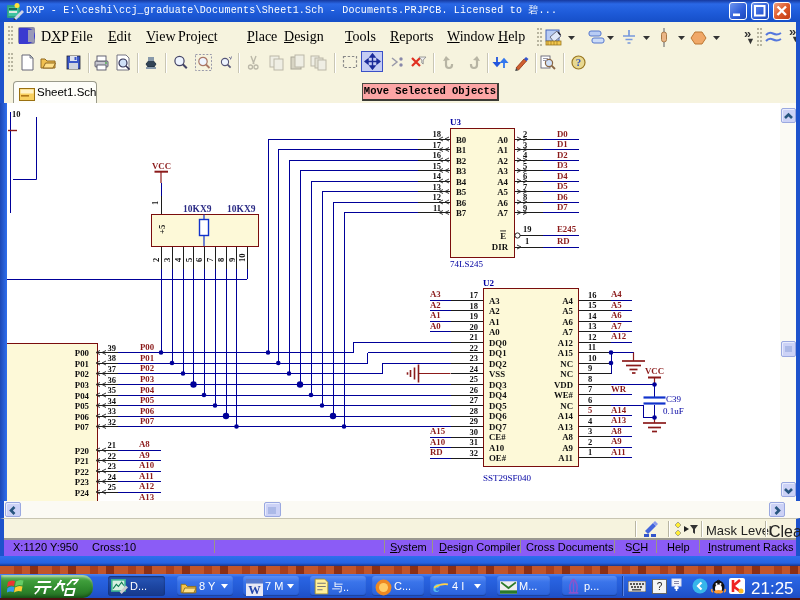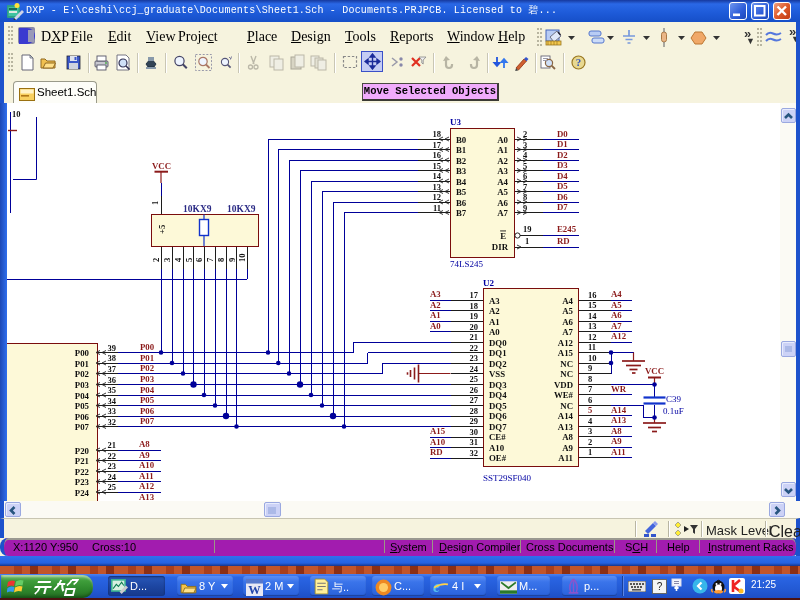--- a/index.html
+++ b/index.html
@@ -11,28 +11,28 @@
 #btnmin{left:729px;background:linear-gradient(135deg,#6f96ef 0%,#2c5cd8 60%,#1d47b8 100%);}
 #btnmax{left:751px;background:linear-gradient(135deg,#6f96ef 0%,#2c5cd8 60%,#1d47b8 100%);}
 #btncls{left:773px;background:linear-gradient(135deg,#f0a080 0%,#dd5a2a 50%,#c23a10 100%);}
 #menurow{left:0;top:22px;width:800px;height:28px;background:#f6f3de;border-left:4px solid #1d52cc;border-right:4px solid #1d52cc;box-sizing:border-box;}
 .menuitem{position:absolute;top:7px;font-family:"Liberation Serif",serif;font-size:14px;color:#000;}
 .menuitem u{text-decoration:underline;}
 #toolrow{left:0;top:50px;width:800px;height:26px;background:#f6f3de;border-left:4px solid #1d52cc;border-right:4px solid #1d52cc;box-sizing:border-box;}
 #tabrow{left:0;top:76px;width:800px;height:27px;background:#f6f3de;border-left:4px solid #1d52cc;border-right:4px solid #1d52cc;box-sizing:border-box;}
 #tab{position:absolute;left:9px;top:5px;width:82px;height:22px;background:#fdfdf8;border:1px solid #9a9a8a;border-bottom:none;border-radius:4px 4px 0 0;text-align:center;}
 #tab .tabtxt{position:absolute;left:23px;top:4px;font-size:11.5px;color:#000;}
-#tooltip{left:362px;top:83px;width:137px;height:18px;background:#f0abfc;border:1px solid #4a4a42;border-right:2px solid #3a3a34;border-bottom:2px solid #3a3a34;font-family:"Liberation Mono",monospace;font-weight:bold;font-size:10.5px;text-align:center;line-height:15px;z-index:30;box-sizing:border-box;white-space:nowrap;}
+#tooltip{left:362px;top:83px;width:137px;height:18px;background:#fca5a5;border:1px solid #4a4a42;border-right:2px solid #3a3a34;border-bottom:2px solid #3a3a34;font-family:"Liberation Mono",monospace;font-weight:bold;font-size:10.5px;text-align:center;line-height:15px;z-index:30;box-sizing:border-box;white-space:nowrap;}
 #sheet{left:0;top:103px;width:800px;height:398px;background:#fff;}
 #sheet-lb{left:0;top:103px;width:7px;height:398px;background:linear-gradient(90deg,#1c48b4,#2f6fee);}
 #vsb{left:780px;top:103px;width:16px;height:398px;background:#fbfaf4;}
 #sheet-rb{left:796px;top:22px;width:4px;height:541px;background:#1d52cc;}
 #hscroll{left:0;top:501px;width:800px;height:17px;background:#fbfaf4;border-left:4px solid #1d52cc;box-sizing:border-box;}
 #maskrow{left:0;top:518px;width:800px;height:20px;background:#f6f3de;border-left:4px solid #1d52cc;border-right:4px solid #1d52cc;border-top:1px solid #c8c5b2;box-sizing:border-box;}
-#statusrow{left:0;top:538px;width:800px;height:18px;background:#a21caf;border-left:4px solid #1d52cc;border-right:4px solid #1d52cc;box-sizing:border-box;box-shadow:inset 0 2px 0 #9a9890;border-radius:8px;}
+#statusrow{left:0;top:538px;width:800px;height:18px;background:#8b5cf6;border-left:4px solid #1d52cc;border-right:4px solid #1d52cc;box-sizing:border-box;box-shadow:inset 0 2px 0 #9a9890;}
 #botborder{left:0;top:556px;width:800px;height:10px;background:linear-gradient(180deg,#2f6fee 0%,#2563e2 70%,#16348c 100%);}
 #desktopstrip{left:0;top:566px;width:800px;height:8px;background:repeating-linear-gradient(90deg,#c2552a 0 14px,#a93f1c 14px 22px,#c2552a 22px 30px,#8c2f14 30px 38px);}
 #taskbar{left:0;top:574px;width:800px;height:24px;background:linear-gradient(180deg,#4b82f0 0%,#2a65e4 14%,#2258d2 70%,#1e4ec4 100%);}
 #maroonstrip{left:0;top:598px;width:800px;height:2px;background:#4c1210;}
 .sep{position:absolute;top:3px;width:1px;height:20px;background:#c9c6b4;border-right:1px solid #fff;}
 .tico{position:absolute;top:4px;width:17px;height:17px;}
 .taskbtn{position:absolute;top:2px;height:20px;border-radius:3px;background:linear-gradient(180deg,#5b8ef5 0%,#3a74ea 30%,#2a62dc 100%);box-shadow:inset 0 -1px 1px rgba(0,0,30,.35);color:#fff;font-size:11px;}
 .taskbtn .lbl{position:absolute;left:22px;top:4px;white-space:nowrap;}
 .statusbtn{position:absolute;top:3px;font-size:11px;color:#000;}
 .st-sep{position:absolute;top:2px;width:1px;height:13px;background:#9a9786;}
@@ -83,21 +83,21 @@
       <rect x="0" y="0" width="17" height="17" rx="2" fill="#8a8aa8"></rect>
       <path d="M1 1 h8 a8 8 0 0 1 0 16 h-8 z" fill="#3a3ad0"></path>
       <rect x="10" y="3" width="6" height="12" fill="#9a9ab8"></rect>
     </svg>
   <span class="menuitem" style="left:37px">D<u>X</u>P</span>
   <span class="menuitem" style="left:67px"><u>F</u>ile</span>
   <span class="menuitem" style="left:104px"><u>E</u>dit</span>
   <span class="menuitem" style="left:142px"><u>V</u>iew</span>
   <span class="menuitem" style="left:174px">Proje<u>c</u>t</span>
   <span class="menuitem" style="left:243px"><u>P</u>lace</span>
-  <span class="menuitem" style="left:287px"><u>D</u>esign</span>
+  <span class="menuitem" style="left:280px"><u>D</u>esign</span>
   <span class="menuitem" style="left:341px"><u>T</u>ools</span>
   <span class="menuitem" style="left:386px"><u>R</u>eports</span>
   <span class="menuitem" style="left:443px"><u>W</u>indow</span>
   <span class="menuitem" style="left:494px"><u>H</u>elp</span>
 
   <svg class="abs" style="left:533px;top:5px" width="6" height="20">
       <g fill="#b8b5a0">
         <rect x="0" y="1" width="2" height="2"></rect>
         <rect x="3" y="1" width="2" height="2"></rect>
         <rect x="0" y="5" width="2" height="2"></rect>
@@ -868,21 +868,21 @@
     <svg class="abs" style="left:44px;top:8px" width="8" height="6">
         <polygon points="0,0 7,0 3.5,4.5" fill="#fff"></polygon>
       </svg>
   </div>
   <div class="taskbtn" style="left:243px;width:56px">
     <svg class="tico" style="left:3px;top:3px" width="15" height="15" viewBox="0 0 15 15">
         <rect x="0" y="0" width="15" height="15" fill="#e8e8f4"></rect>
         <rect x="0" y="0" width="15" height="4" fill="#5577cc"></rect>
         <text x="7.5" y="13" text-anchor="middle" font-size="11" font-weight="bold" font-family="Liberation Serif" fill="#2244aa">W</text>
       </svg>
-    <span class="lbl">2 M</span>
+    <span class="lbl">7 M</span>
     <svg class="abs" style="left:44px;top:8px" width="8" height="6">
         <polygon points="0,0 7,0 3.5,4.5" fill="#fff"></polygon>
       </svg>
   </div>
   <div class="taskbtn" style="left:310px;width:56px">
     <svg class="tico" style="left:3px;top:2px" width="14" height="16" viewBox="0 0 14 16">
         <path d="M1 1 h9 l3 3 v11 h-12 z" fill="#ffef9a" stroke="#998a30" stroke-width="0.8"></path>
         <path d="M3 5 h8 M3 8 h8 M3 11 h5" stroke="#777" stroke-width="1"></path>
       </svg>
     <span class="lbl">与..</span>
@@ -952,15 +952,15 @@
       <ellipse cx="7.5" cy="13.8" rx="4.5" ry="1.8" fill="#f93"></ellipse>
       <circle cx="5.5" cy="6" r="1" fill="#fff"></circle>
       <circle cx="9.5" cy="6" r="1" fill="#fff"></circle>
       <path d="M6 3 q1.5 -1.5 3 0" stroke="#111" stroke-width="1" fill="none"></path>
     </svg>
   <svg class="abs" style="left:729px;top:4px" width="16" height="16" viewBox="0 0 16 16">
       <rect x="0" y="0" width="16" height="16" fill="#fff" rx="2"></rect>
       <path d="M4 2 v12 M4 8 l7-6 M4 8 l8 6" stroke="#e22" stroke-width="2.6" fill="none"></path>
       <circle cx="12" cy="13" r="2.5" fill="#fb2"></circle>
     </svg>
-  <div class="abs" style="left:751px;top:5px;color:#fff;font-size:10px">21:25</div>
+  <div class="abs" style="left:751px;top:5px;color:#fff;font-size:17px">21:25</div>
 </div>
 <div class="abs" id="maroonstrip"></div>
 
 </body></html>

